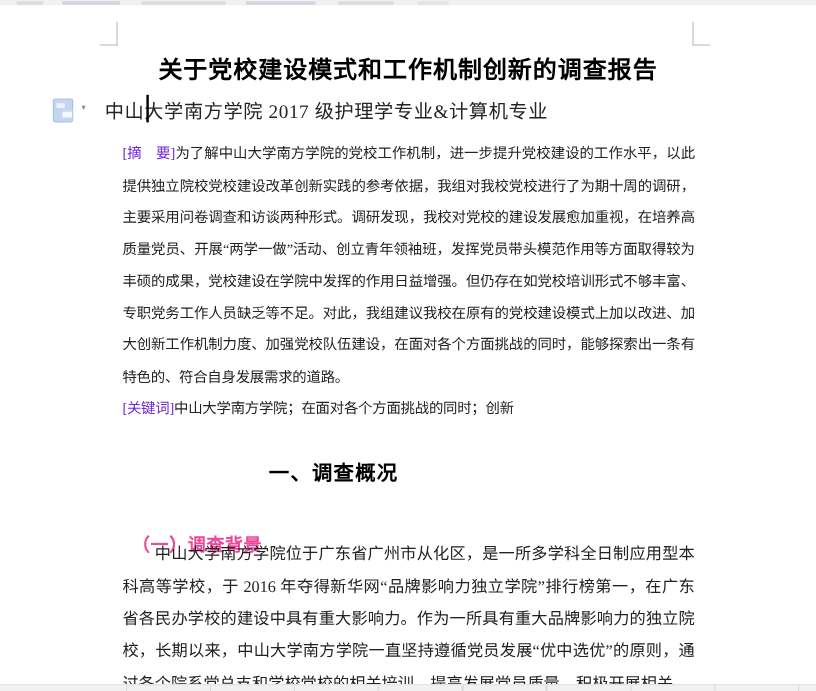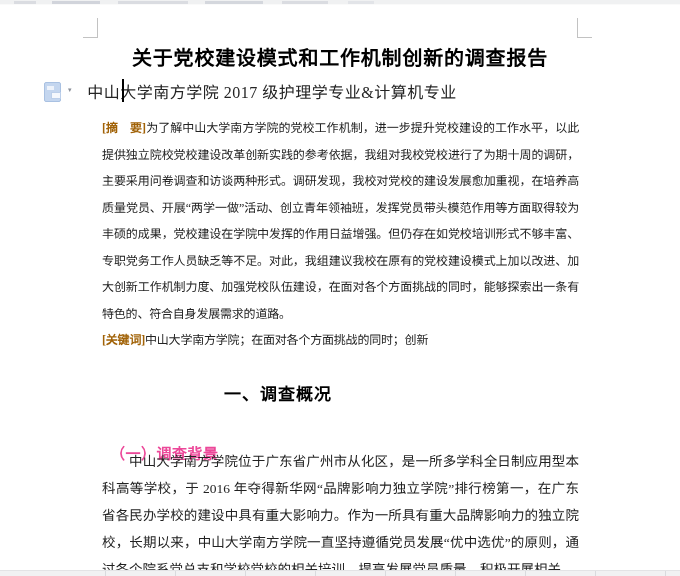--- a/index.html
+++ b/index.html
@@ -70,21 +70,21 @@
     background: #000; z-index: 3;
   }
 
   .abstract {
     position: absolute; left: 102px; top: 115px; width: 477px; margin: 0;
     font-size: 12px; line-height: 26.5px;
     text-align: justify; text-justify: inter-ideograph;
     letter-spacing: -0.2px;
     color: #222222;
   }
-  .abstract b, .keywords b { font-weight: 700; color: #a16207; }
+  .abstract b, .keywords b { font-weight: 400; color: #6d28d9; }
 
   .keywords {
     position: absolute; left: 102px; top: 327px; width: 477px; margin: 0;
     font-size: 12px; line-height: 26.5px;
     letter-spacing: -0.2px;
     color: #222222;
   }
 
   .sec-heading {
     position: absolute; left: 0; top: 380px; width: 556px; margin: 0;

